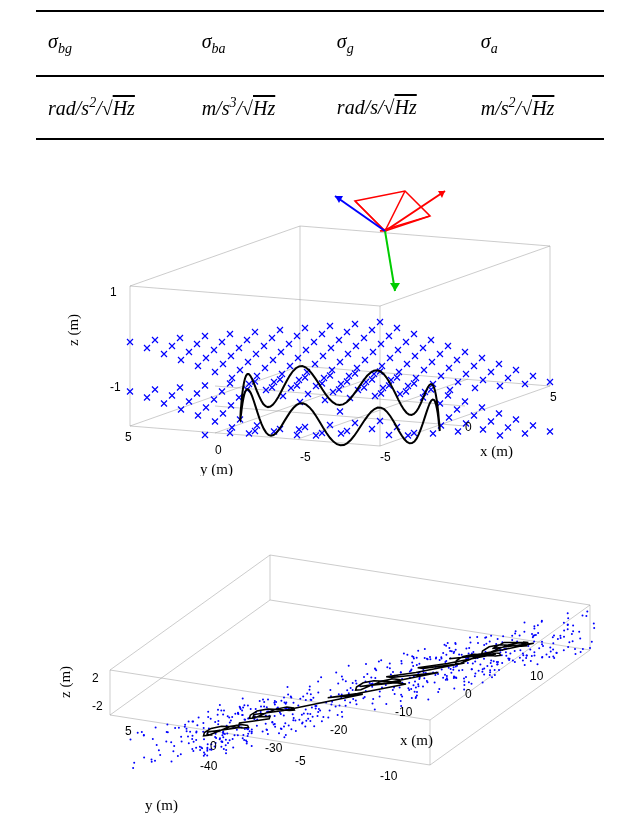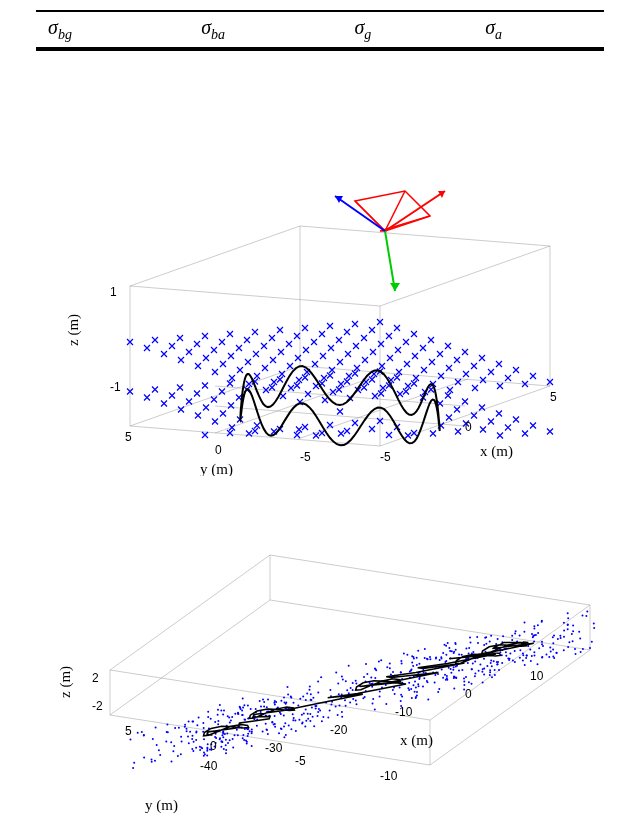--- a/index.html
+++ b/index.html
@@ -16,21 +16,21 @@
       left: 36px;
       width: 568px;
     }
     table {
       width: 100%;
       border-collapse: collapse;
       font-size: 20px;
       font-style: italic;
     }
     table td {
-      padding: 4px 12px;
+      padding: 18px 12px;
       text-align: left;
     }
     .hr-thick { border-top: 2px solid black; }
     .hr-thin { border-top: 1px solid black; }
     sub { font-size: 0.7em; }
     sup { font-size: 0.7em; }
     .figure-top {
       position: absolute;
       top: 136px;
       left: 50px;
@@ -69,20 +69,26 @@
       <td><i>σ<sub>ba</sub></i></td>
       <td><i>σ<sub>g</sub></i></td>
       <td><i>σ<sub>a</sub></i></td>
     </tr>
     <tr class="hr-thin">
           <td colspan="4" style="padding:0;height:0"></td>
         </tr>
     <tr class="hr-thin">
           <td colspan="4" style="padding:0;height:0"></td>
         </tr>
+    <tr>
+      <td><i>rad/s</i><sup>2</sup>/√<span style="text-decoration:overline"><i>Hz</i></span></td>
+      <td><i>m/s</i><sup>3</sup>/√<span style="text-decoration:overline"><i>Hz</i></span></td>
+      <td><i>rad/s</i>/√<span style="text-decoration:overline"><i>Hz</i></span></td>
+      <td><i>m/s</i><sup>2</sup>/√<span style="text-decoration:overline"><i>Hz</i></span></td>
+    </tr>
     <tr class="hr-thick">
           <td colspan="4" style="padding:0;height:0"></td>
         </tr>
   </tbody>
     </table>
 </div>
 
 <div class="figure-top">
   <svg width="560" height="340" viewBox="0 0 560 340">
 

